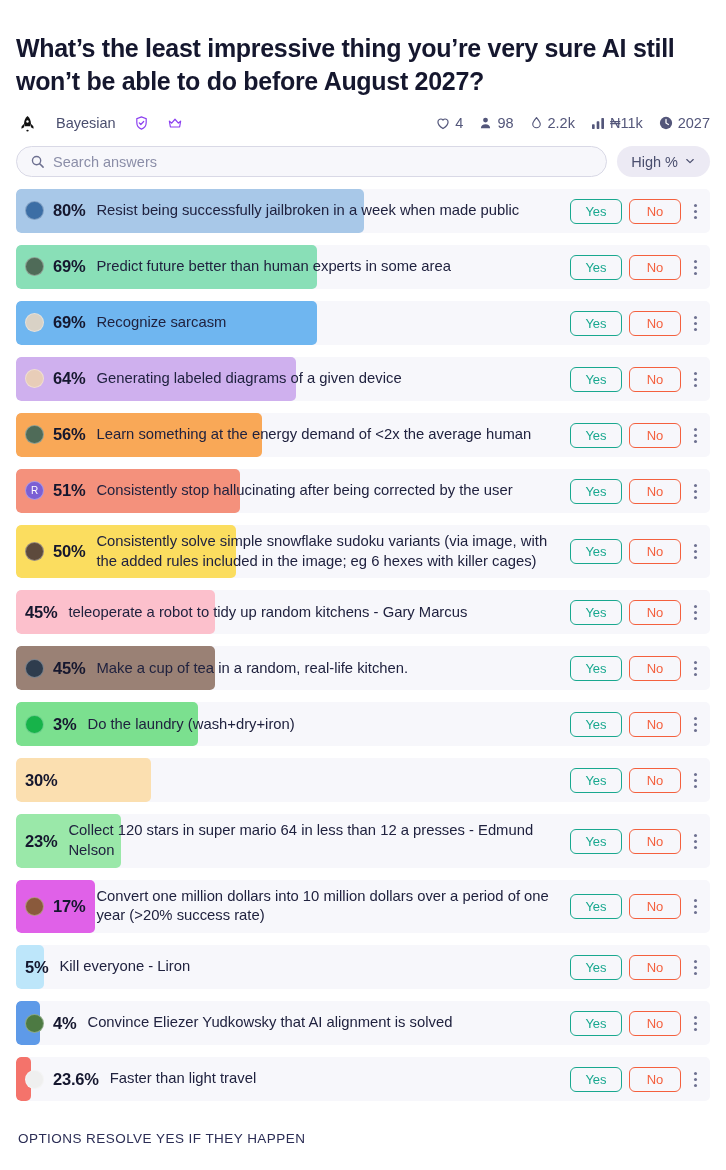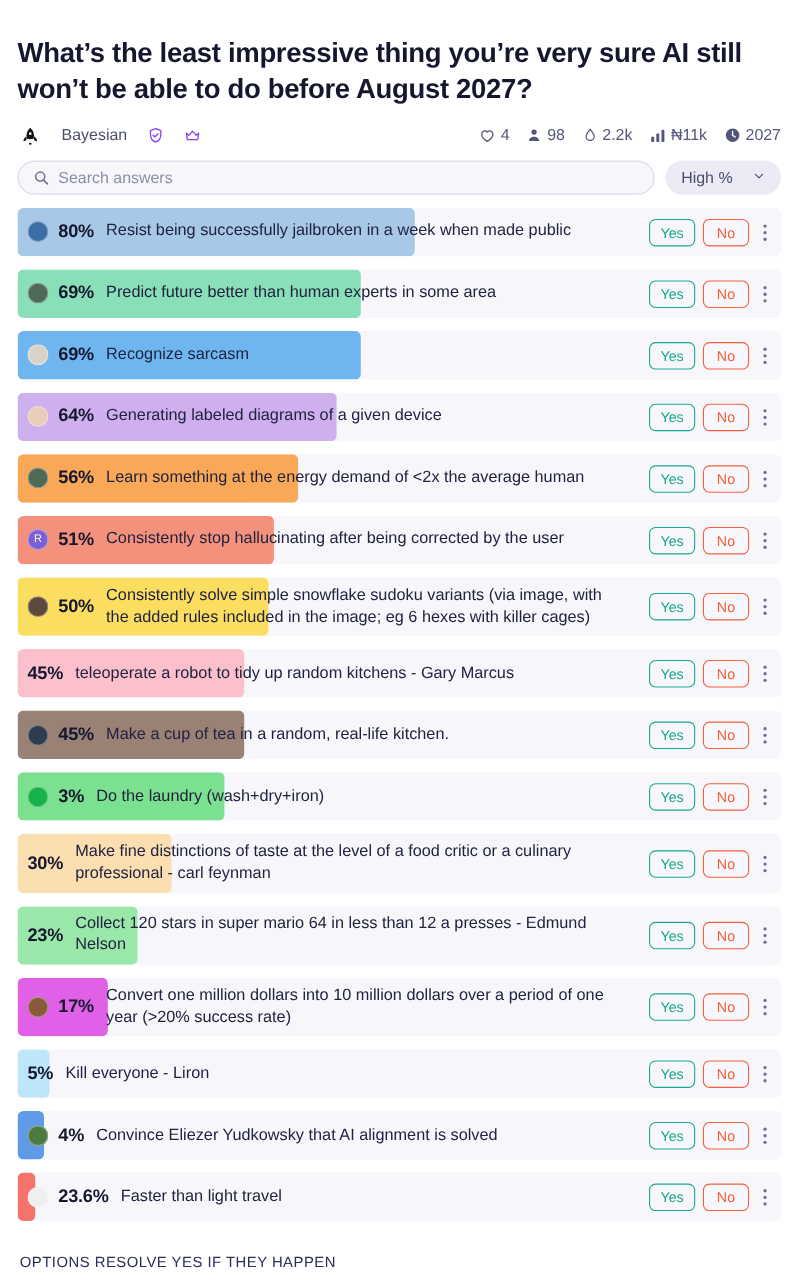--- a/index.html
+++ b/index.html
@@ -69,21 +69,21 @@
   .search-box .sicon { display: inline-flex; }
   .search-input {
     border: none; outline: none; background: transparent;
     font-family: "Liberation Sans", sans-serif;
     font-size: 14.5px;
     color: #2b2d4d;
     width: 100%;
   }
   .search-input::placeholder { color: #8b8ea8; }
   .sort-btn {
-    display: flex; align-items: center; gap: 18px;
+    display: flex; align-items: center; gap: 6px;
     height: 31px;
     border: none;
     border-radius: 16px;
     background: #eceaf4;
     padding: 0 14px;
     font-family: "Liberation Sans", sans-serif;
     font-size: 14.5px;
     color: #4a4e6e;
     cursor: pointer;
   }
@@ -149,21 +149,21 @@
   .row-actions {
     flex: 0 0 auto;
     display: flex;
     align-items: center;
     gap: 7px;
     padding: 0 7px 0 10px;
     position: relative;
     z-index: 2;
   }
   .vote-btn {
-    width: 42px; height: 25px;
+    width: 52px; height: 25px;
     border-radius: 6px;
     background: transparent;
     font-family: "Liberation Sans", sans-serif;
     font-size: 13px;
     font-weight: 500;
     cursor: pointer;
     display: flex; align-items: center; justify-content: center;
   }
   .vote-yes { border: 1.4px solid #19a88f; color: #19a88f; }
   .vote-no  { border: 1.4px solid #f4603e; color: #f4603e; }
@@ -481,21 +481,20 @@
             <i></i>
             <i></i>
           </span>
         </div>
       </div>
       <div class="answer-row">
         <div class="bar-area">
           <div class="bar-fill" style="width: 24.75%; background: rgb(251, 223, 176);"></div>
           <div class="bar-content">
             <span class="ans-pct">30%</span>
-            <span class="ans-text">Make fine distinctions of taste at the level of a food critic or a culinary professional - carl feynman</span>
           </div>
         </div>
         <div class="row-actions">
           <button class="vote-btn vote-yes">Yes</button>
           <button class="vote-btn vote-no">No</button>
           <span class="kebab">
             <i></i>
             <i></i>
             <i></i>
           </span>

